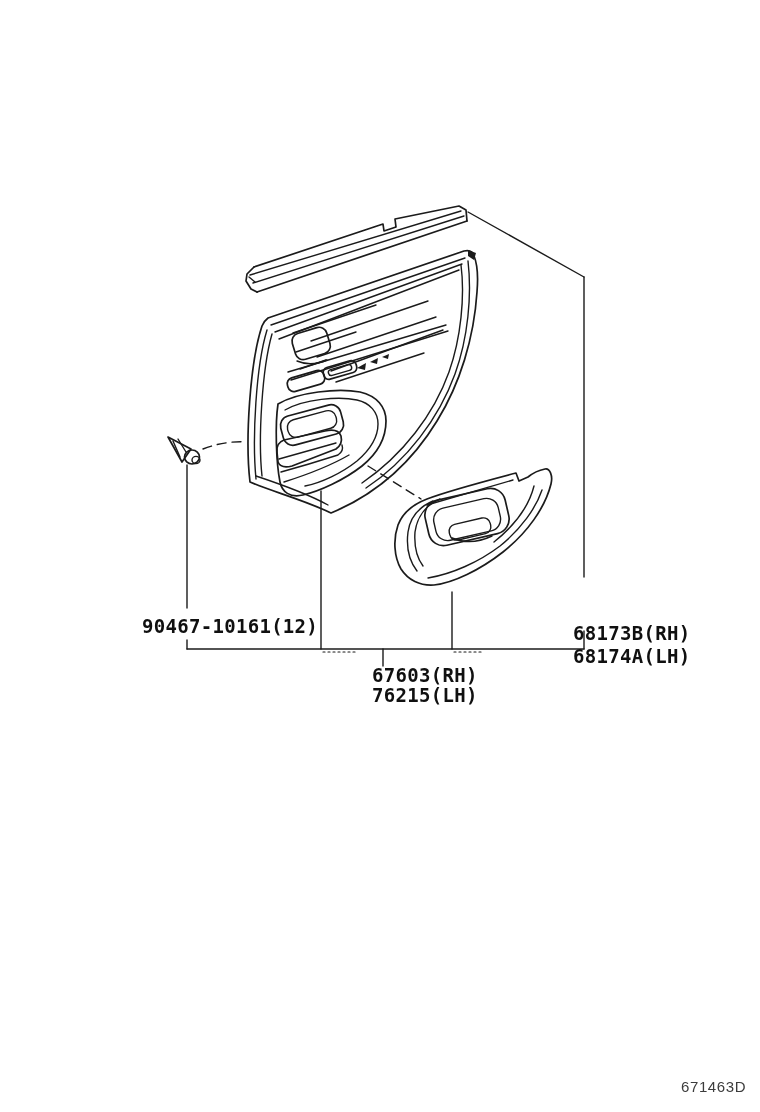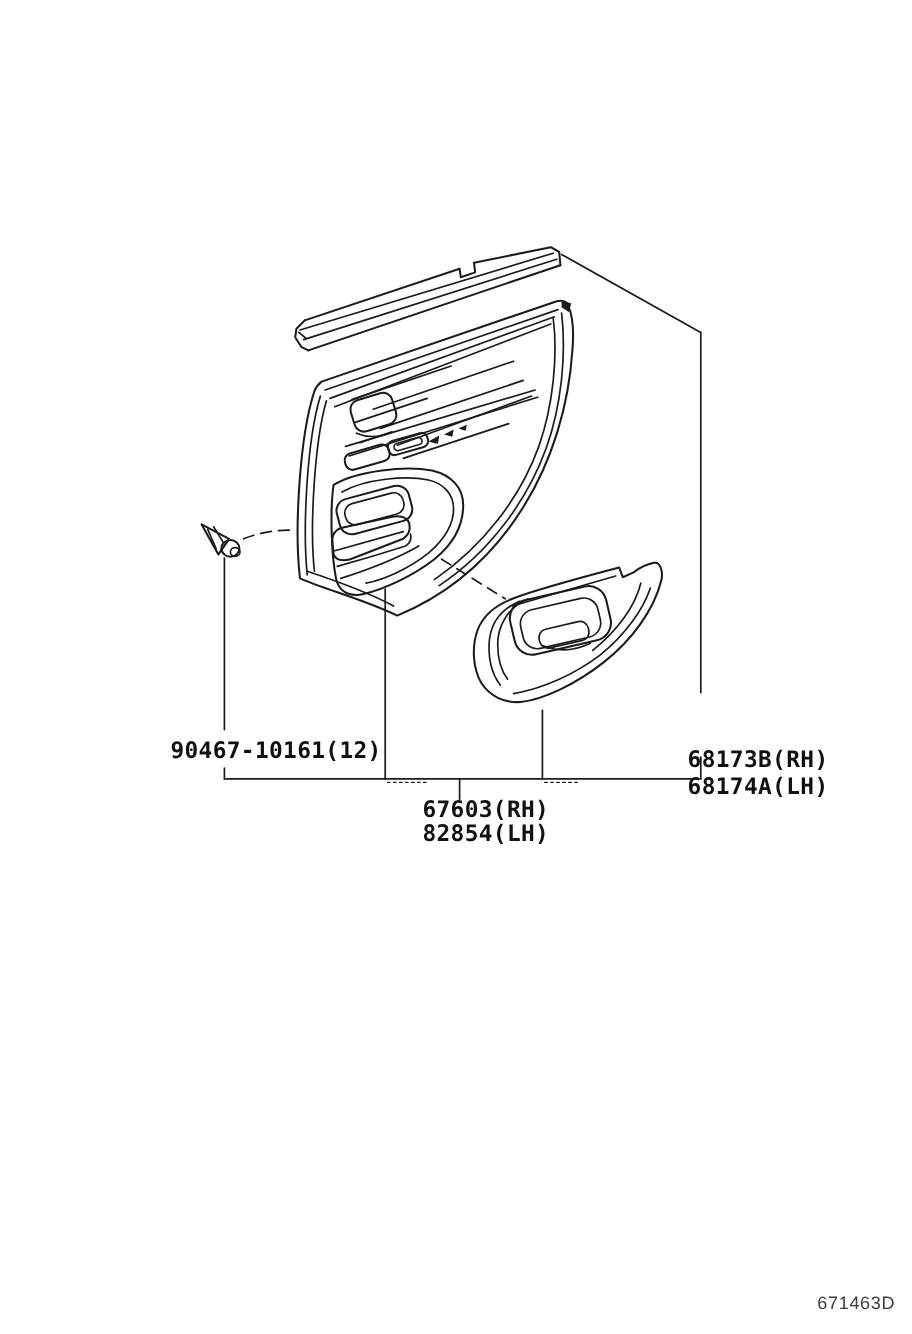--- a/index.html
+++ b/index.html
@@ -138,20 +138,20 @@
     </g>
   </svg>
 
   <div class="plabel" id="label-90467" style="left:126px;top:615px;margin-left:16px;">90467-10161(12)</div>
 
   <div class="plabel" id="label-68173" style="left:573px;top:582px;margin-top:40px;">
     <span class="ln">68173B(RH)</span>
     <span class="ln">68174A(LH)</span>
   </div>
 
-  <div class="plabel" id="label-67603" style="left:352px;top:665px;">
+  <div class="plabel" id="label-67603" style="left:372px;top:665px;">
     <span class="ln">67603(RH)</span>
-    <span class="ln">82854(LH)</span>
+    <span class="ln">76215(LH)</span>
   </div>
 
   <div class="doccode">671463D</div>
 
 </div>
 
 </body></html>

